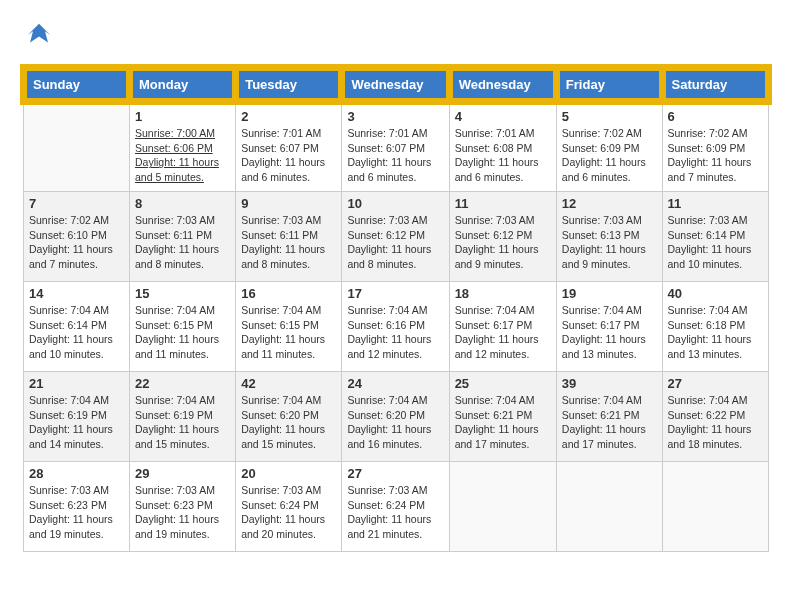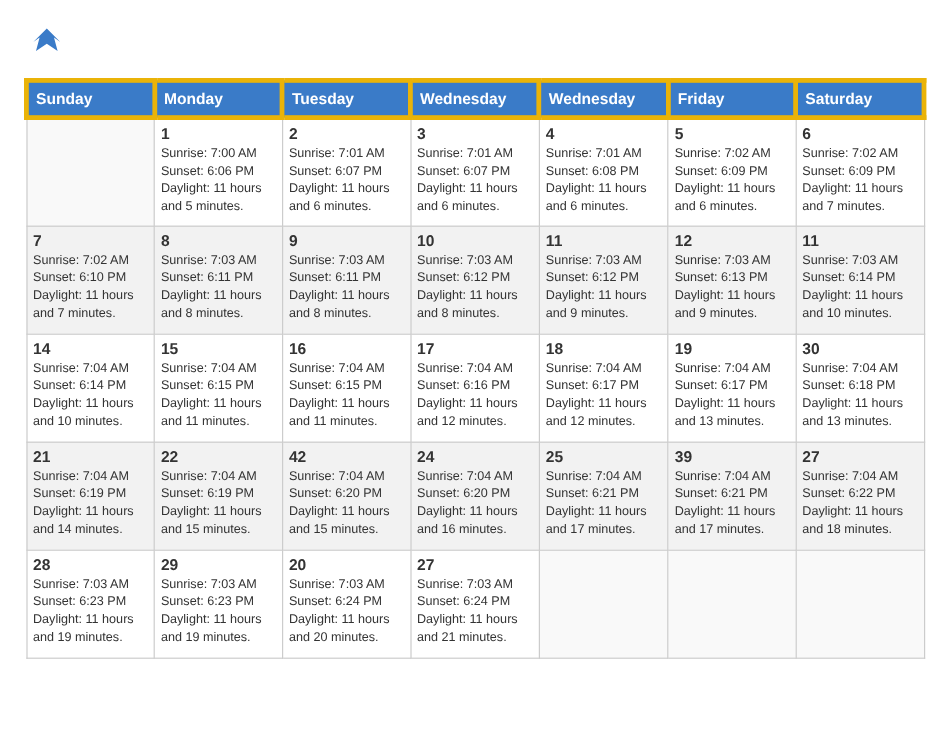--- a/index.html
+++ b/index.html
@@ -52,21 +52,21 @@
       border-collapse: collapse;
       font-size: 11px;
     }
     thead tr th {
       background-color: #3a7bc8;
       color: #fff;
       text-align: left;
       padding: 6px 6px;
       font-size: 13px;
       font-weight: bold;
-      border: 4px solid #eab308;
+      border: 7px solid #eab308;
     }
     tbody tr td {
       vertical-align: top;
       border: 1px solid #ccc;
       padding: 4px 5px;
       height: 90px;
       width: 108px;
     }
     tbody tr:nth-child(even) {
       background-color: #f2f2f2;
@@ -118,21 +118,21 @@
         <th>Wednesday</th>
         <th>Friday</th>
         <th>Saturday</th>
       </tr>
   </thead>
   <tbody id="calendar-body">
   <tr>
         <td class="empty-cell"></td>
         <td>
           <span class="day-number">1</span>
-          <div class="day-info" style="white-space: pre-line;">Sunrise: 7:00 AM
+          <div class="day-info" style="white-space: pre-line; text-decoration: underline;">Sunrise: 7:00 AM
 Sunset: 6:06 PM
 Daylight: 11 hours
 and 5 minutes.</div>
         </td>
         <td>
           <span class="day-number">2</span>
           <div class="day-info" style="white-space: pre-line;">Sunrise: 7:01 AM
 Sunset: 6:07 PM
 Daylight: 11 hours
 and 6 minutes.</div>
@@ -254,21 +254,21 @@
 and 12 minutes.</div>
         </td>
         <td>
           <span class="day-number">19</span>
           <div class="day-info" style="white-space: pre-line;">Sunrise: 7:04 AM
 Sunset: 6:17 PM
 Daylight: 11 hours
 and 13 minutes.</div>
         </td>
         <td>
-          <span class="day-number">30</span>
+          <span class="day-number">40</span>
           <div class="day-info" style="white-space: pre-line;">Sunrise: 7:04 AM
 Sunset: 6:18 PM
 Daylight: 11 hours
 and 13 minutes.</div>
         </td>
       </tr>
       <tr>
         <td>
           <span class="day-number">21</span>
           <div class="day-info" style="white-space: pre-line;">Sunrise: 7:04 AM

